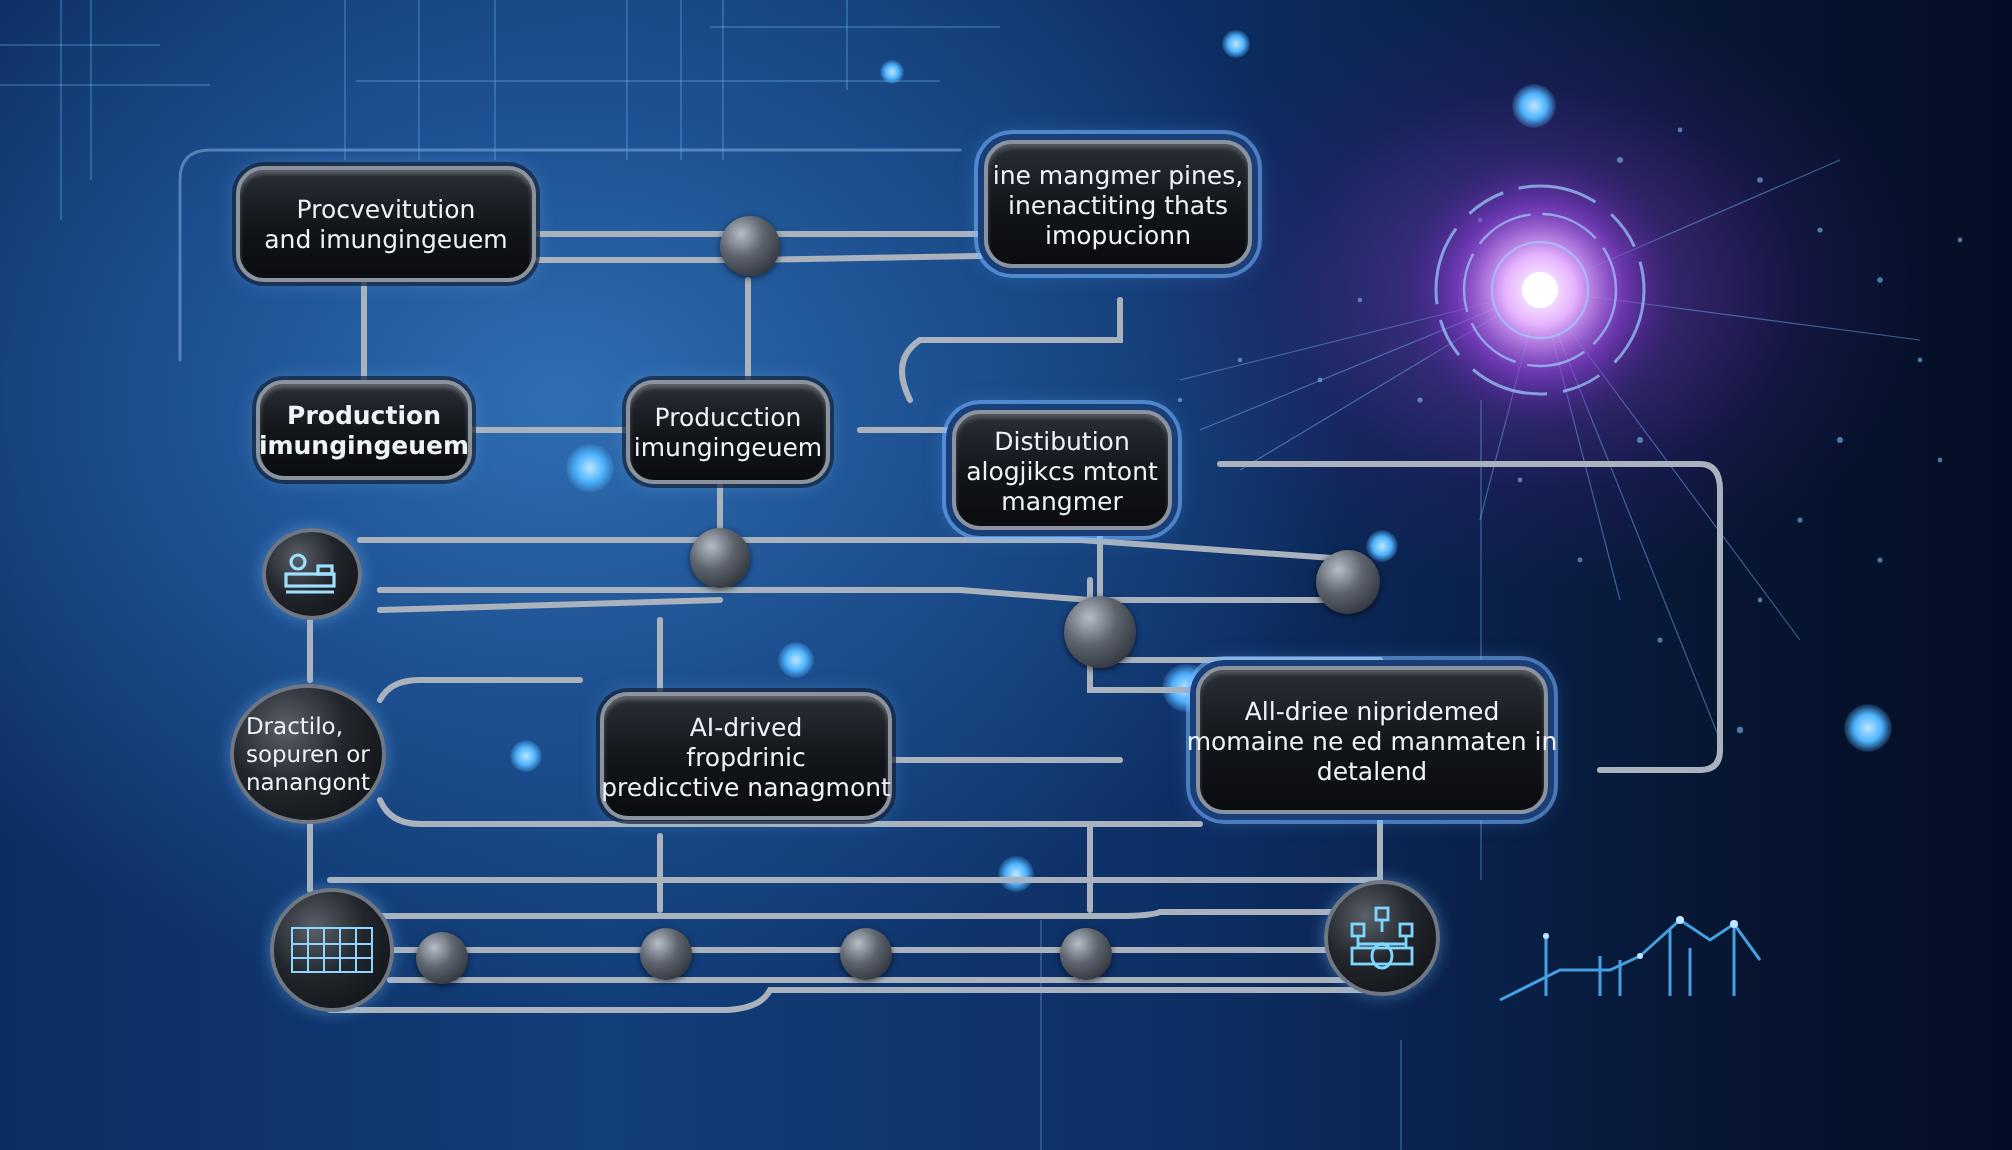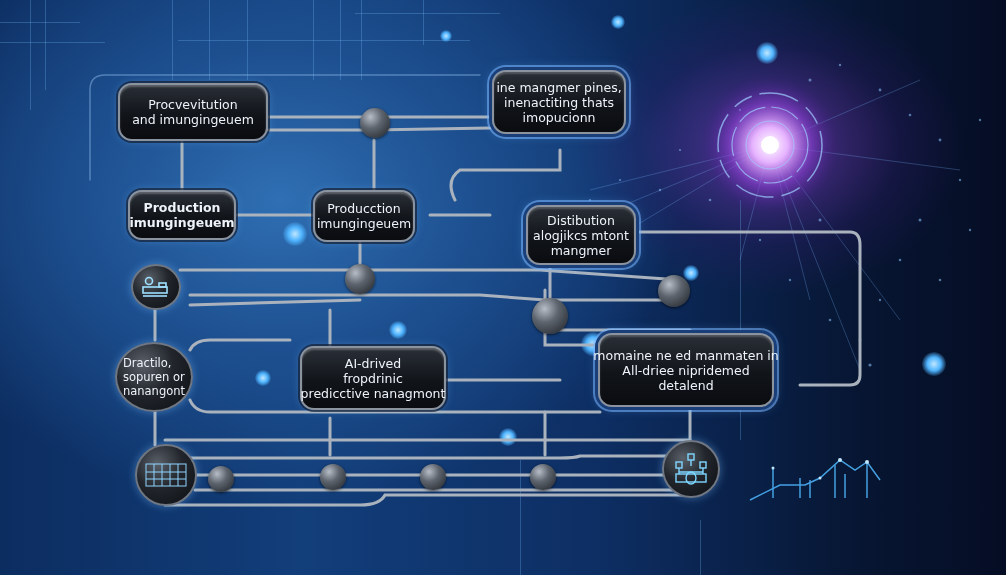--- a/index.html
+++ b/index.html
@@ -208,21 +208,21 @@
   </div>
 </div>
 
 <div class="node-box" style="left:313px;top:190px;width:102px;height:52px;">
   <div>
     <span class="line">Producction</span>
     <span class="line">imungingeuem</span>
   </div>
 </div>
 
-<div class="node-box framed" style="left:526px;top:205px;width:110px;height:60px;">
+<div class="node-box framed" style="left:476px;top:205px;width:110px;height:60px;">
   <div>
     <span class="line">Distibution</span>
     <span class="line">alogjikcs mtont</span>
     <span class="line">mangmer</span>
   </div>
 </div>
 
 <div class="circle-node" style="left:131px;top:264px;width:50px;height:46px;">
   <svg width="30" height="22" viewBox="0 0 30 22">
     <g fill="none" stroke="#9fe0ff" stroke-width="1.6">
@@ -245,22 +245,22 @@
 <div class="node-box" style="left:288px;top:346px;width:146px;height:64px;margin-left:12px;">
   <div>
     <span class="line">AI-drived</span>
     <span class="line">fropdrinic</span>
     <span class="line">predicctive nanagmont</span>
   </div>
 </div>
 
 <div class="node-box framed" style="left:598px;top:333px;width:176px;height:74px;">
   <div>
+    <span class="line">All-driee nipridemed</span>
     <span class="line">momaine ne ed manmaten in</span>
-    <span class="line">All-driee nipridemed</span>
     <span class="line">detalend</span>
   </div>
 </div>
 
 <div class="circle-node" style="left:135px;top:444px;width:62px;height:62px;">
   <svg width="44" height="26" viewBox="0 0 44 26">
     <g fill="none" stroke="#8fd4ff" stroke-width="1">
       <rect x="2" y="2" width="40" height="22"></rect>
       <line x1="2" y1="10" x2="42" y2="10"></line>
         <line x1="2" y1="17" x2="42" y2="17"></line>

